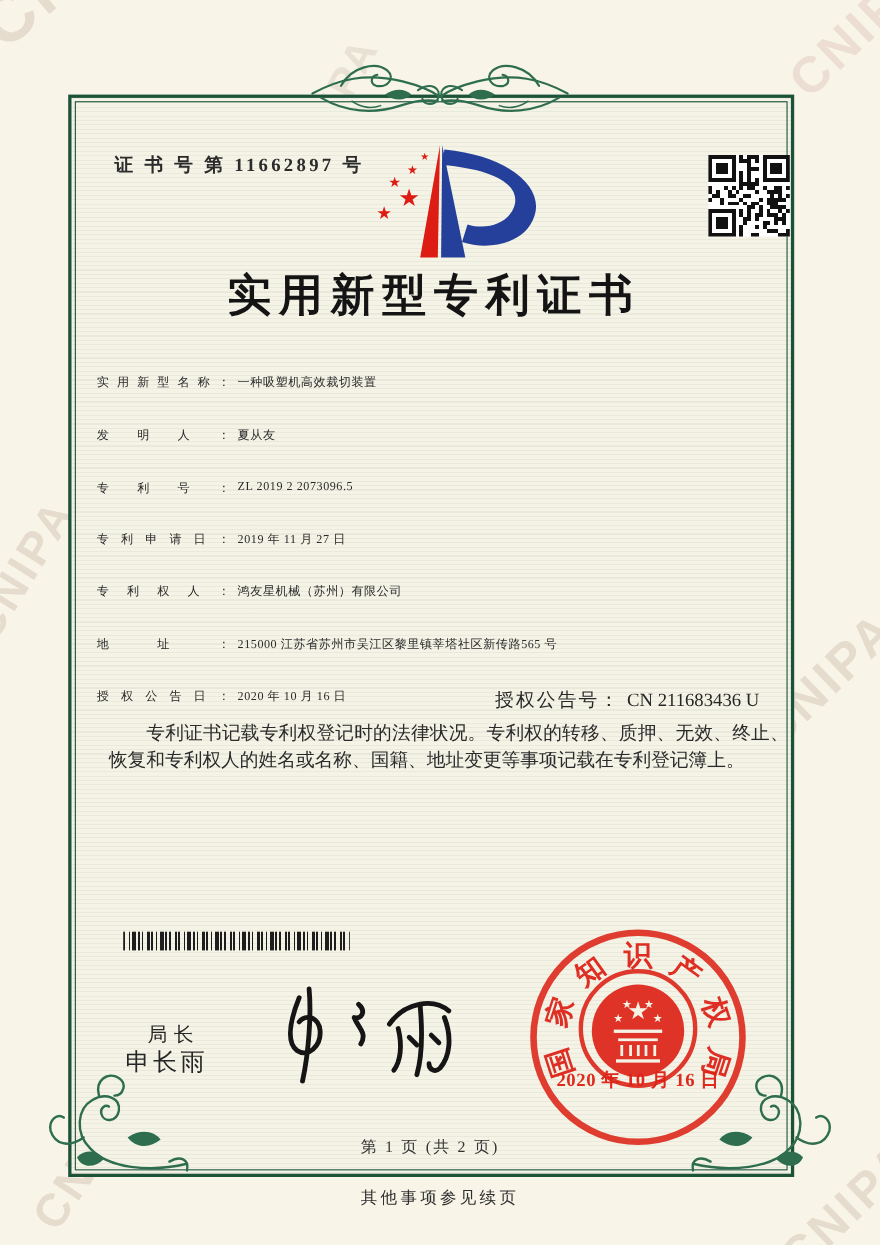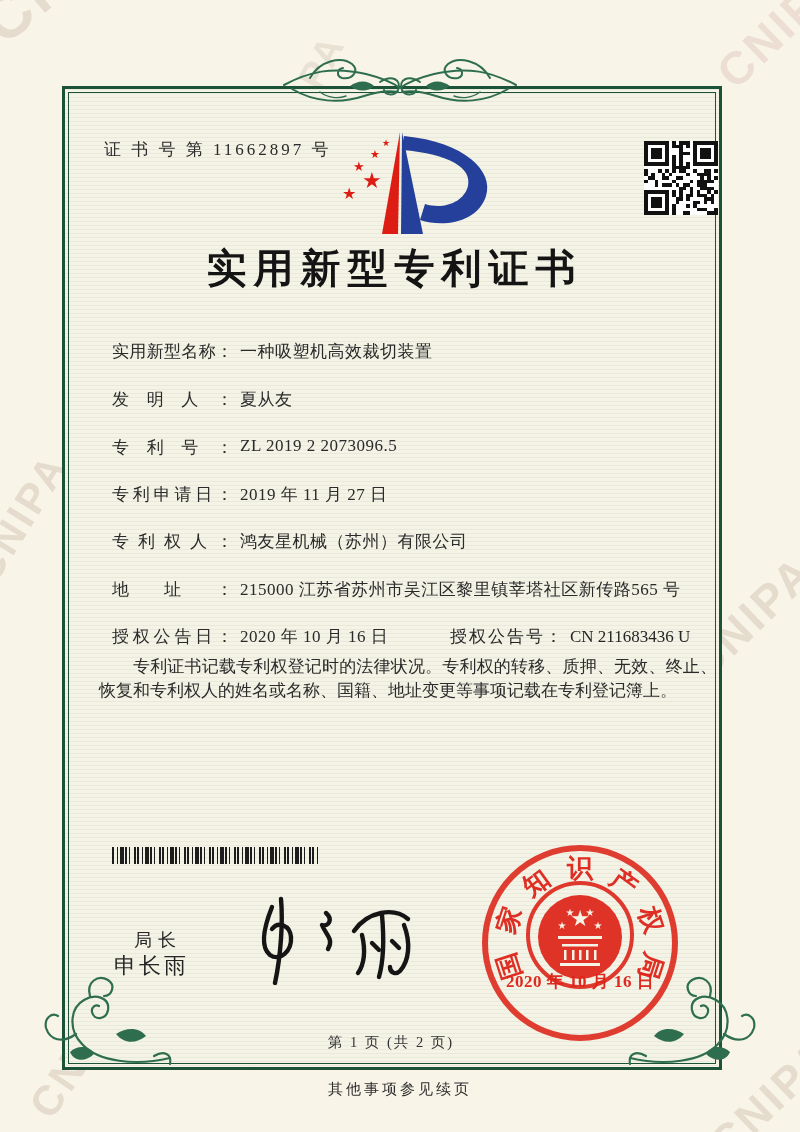--- a/index.html
+++ b/index.html
@@ -50,32 +50,32 @@
     content:"";position:absolute;inset:3px;
     border:1px solid #1b5238;
   }
   .orn{position:absolute;pointer-events:none;}
   .orn-top{left:280px;top:52px;}
   .orn-bl{left:36px;top:972px;}
   .orn-br{left:624px;top:972px;transform:scaleX(-1);}
   
   .cert-no{
     position:absolute;left:104px;top:138px;
-    font-size:17px;letter-spacing:3px;color:#2b2b2b;
+    font-size:17px;letter-spacing:3px;color:#2b2b2b;font-weight:bold;
   }
   .logo{position:absolute;left:298px;top:128px;width:225px;height:112px;}
   .logo .star{position:absolute;color:#dd1c14;line-height:1;font-family:"DejaVu Sans",sans-serif;}
   .qr{position:absolute;left:644px;top:141px;width:74px;height:74px;}
   .title{
     position:absolute;left:63px;top:241px;width:656px;
     text-align:center;font-size:40px;font-weight:bold;color:#141414;
     letter-spacing:7px;text-indent:7px;
   }
   
-  .row{position:absolute;left:112px;font-size:17px;white-space:nowrap;color:#2a2a2a;}
+  .row{position:absolute;left:88px;font-size:11px;white-space:nowrap;color:#2a2a2a;}
   .row .lbl{
     display:inline-block;width:121px;
     text-align:justify;text-align-last:justify;
     vertical-align:top;
   }
   .row .val{margin-left:7px;letter-spacing:0.5px;}
   .row.r0{top:340px}.row.r1{top:388px}.row.r2{top:436px}
   .row.r3{top:483px}.row.r4{top:530px}.row.r5{top:578px}.row.r6{top:625px}
   .pair2{position:absolute;left:450px;top:625px;font-size:17px;white-space:nowrap;}
   .pair2 .lbl2{letter-spacing:2px;}

